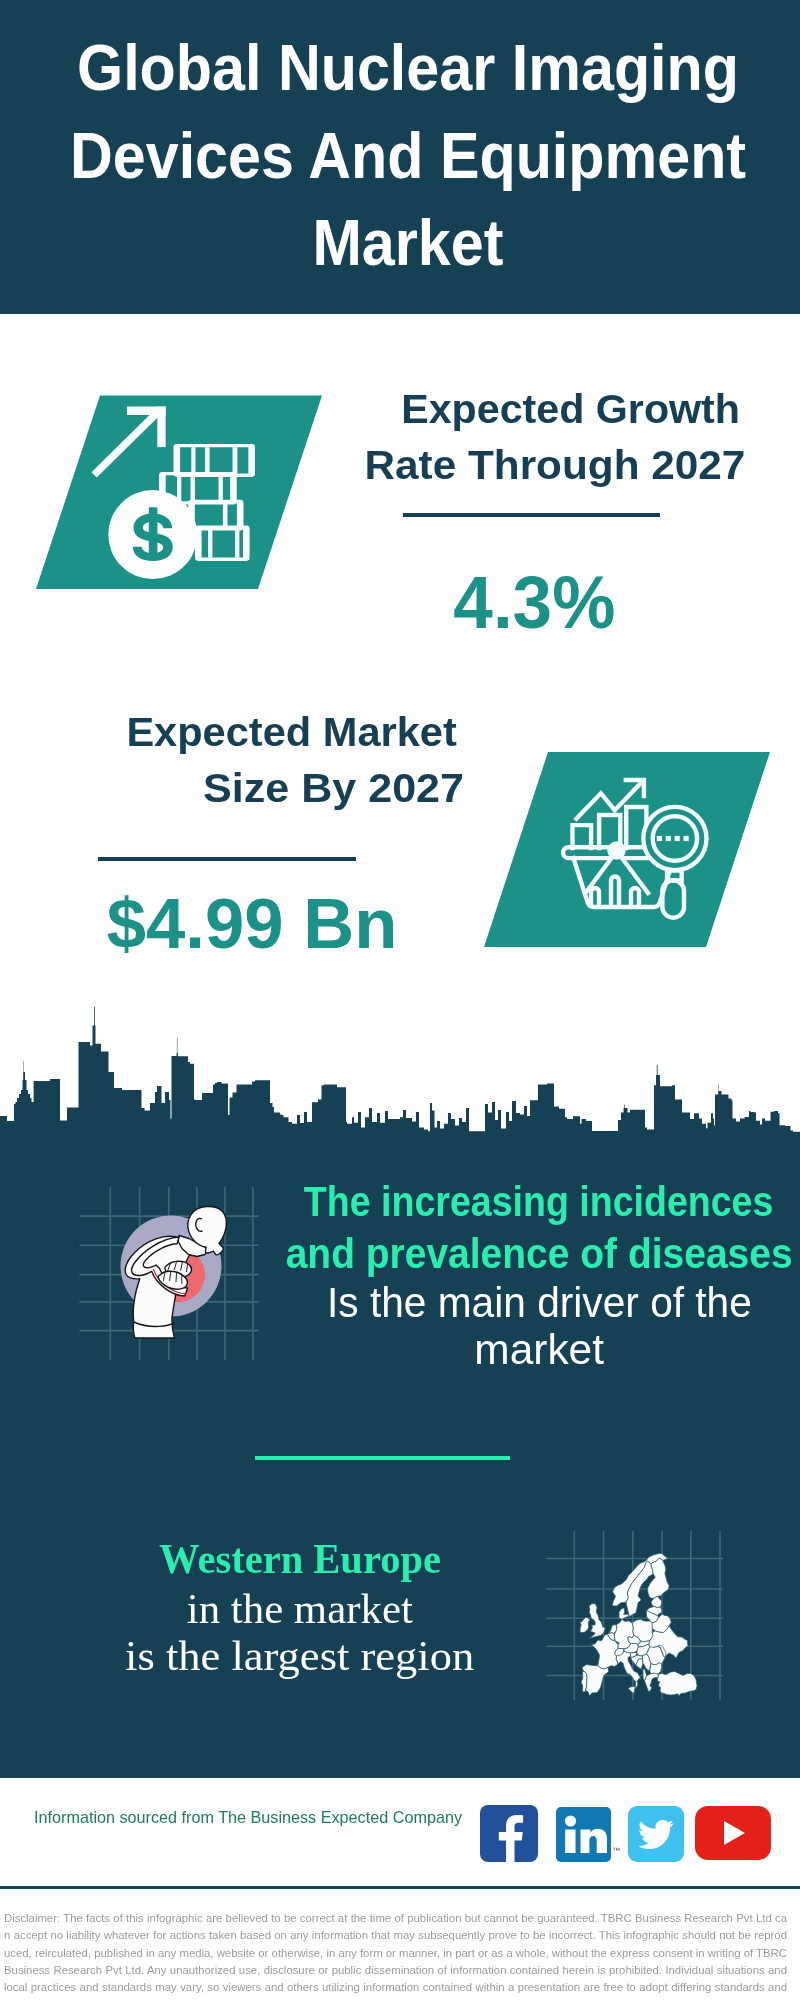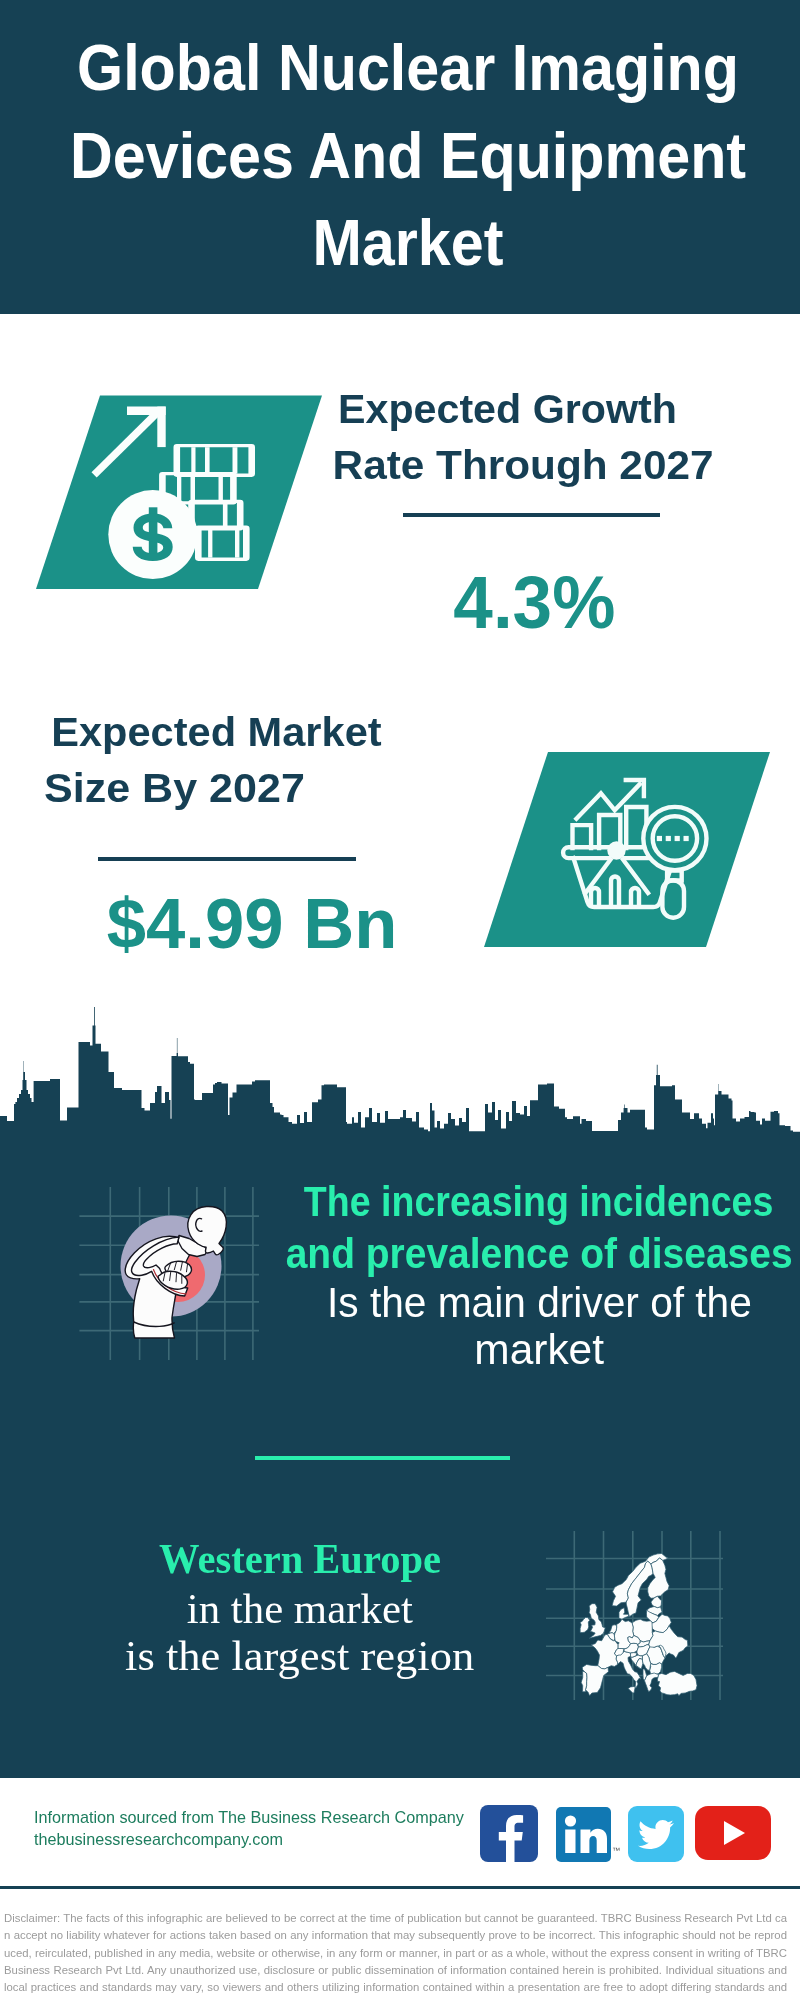--- a/index.html
+++ b/index.html
@@ -7,21 +7,21 @@
   .page{position:relative;width:800px;height:1684px;background:#ffffff;}
 
   
   .header{position:absolute;left:0;top:0;width:800px;height:314px;background:#164154;}
   .title{position:absolute;left:8px;top:0;width:800px;text-align:center;color:#ffffff;
          font-size:64px;font-weight:bold;line-height:87.5px;padding-top:25px;}
   .title > span{display:block;transform:scaleX(0.926);}
 
   
   .iconsvg{position:absolute;overflow:visible;}
-  .stat-label{position:absolute;text-align:left;color:#163f54;font-weight:bold;font-size:41px;line-height:56.3px;}
+  .stat-label{position:absolute;text-align:right;color:#163f54;font-weight:bold;font-size:41px;line-height:56.3px;}
   .stat-label span{display:block;}
   .divider{position:absolute;height:4px;background:#163f54;}
   .stat-value{position:absolute;text-align:center;color:#1b9188;font-weight:bold;font-size:74px;line-height:74px;}
   .stat-value > span{display:inline-block;transform:scaleX(0.96);transform-origin:center;}
 
   
   .dark{position:absolute;left:0;width:800px;background:#164154;}
   .skyline{position:absolute;left:0;}
 
   .msg{position:absolute;text-align:center;white-space:nowrap;}
@@ -255,22 +255,21 @@
     </g>
   </svg>
 
   <div class="msg" style="left:40px;top:1534px;width:520px;font-family:Liberation Serif, serif;">
     <span class="hl"><i style="transform:scaleX(0.965)">Western Europe</i></span>
     <span class="tx"><i style="transform:scaleX(1.02)">in the market</i></span>
     <span class="tx"><i style="transform:scaleX(1.06)">is the largest region</i></span>
   </div>
 
   <div class="footer-text" style="left:34px;top:1807px;">
-    <div>Information sourced from The Business Research Company</div>
-    <div>thebusinessresearchcompany.com</div>
+    <div>Information sourced from The Business Expected Company</div>
   </div>
   <div class="social">
     <svg width="58" height="57" viewBox="0 0 58 57" style="position:absolute;left:480px;top:1805px;">
       <rect x="0" y="0" width="58" height="57" rx="8" fill="#23509a"></rect>
       <path d="M34.5,57 V35.5 h7.2 l1.1,-8.4 h-8.3 v-5.3 c0,-2.4 0.7,-4.1 4.2,-4.1 l4.4,0 v-7.5 c-0.8,-0.1 -3.4,-0.3 -6.4,-0.3 c-6.4,0 -10.7,3.9 -10.7,11 v6.2 h-7.2 v8.4 h7.2 V57 z" fill="#ffffff"></path>
     </svg>
     <svg width="55" height="55" viewBox="0 0 55 55" style="position:absolute;left:556px;top:1807px;">
       <rect x="0" y="0" width="55" height="55" rx="5" fill="#1178b3"></rect>
       <circle cx="14.5" cy="14" r="5.6" fill="#ffffff"></circle>
       <rect x="9.2" y="22.5" width="10.3" height="23.5" fill="#ffffff"></rect>

